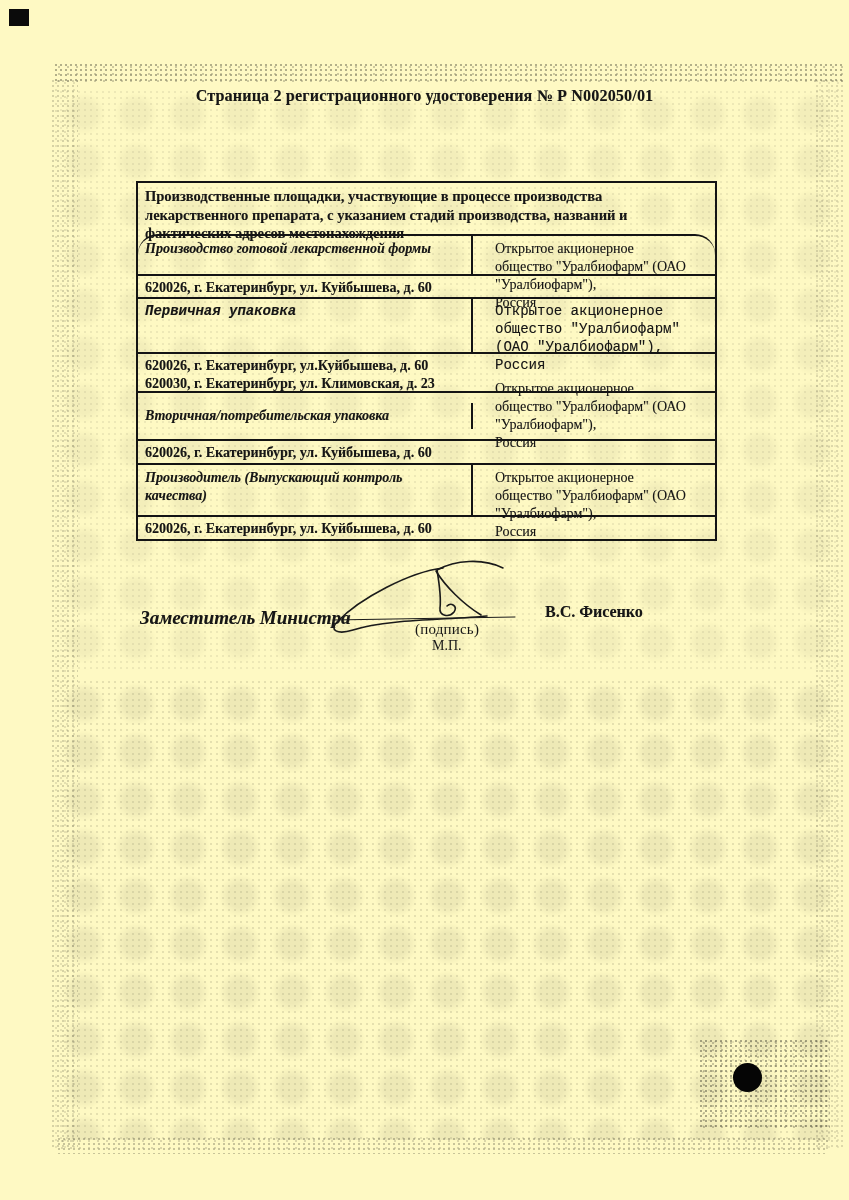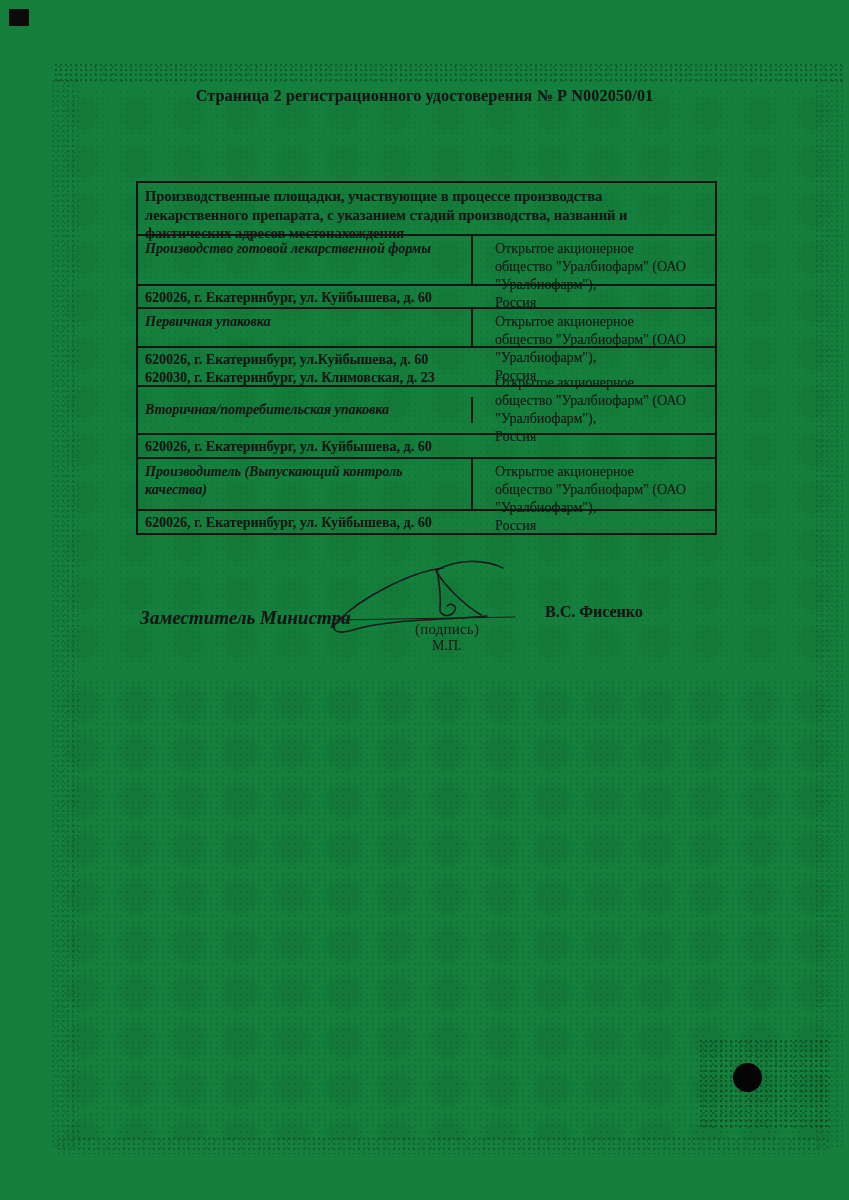--- a/index.html
+++ b/index.html
@@ -1,19 +1,19 @@
 <!DOCTYPE html>
 <html><head>
 <meta charset="utf-8">
 <style>
   html,body{margin:0;padding:0;background:#ffffff;}
   .page{
     position:relative;
     width:849px;height:1200px;
-    background:#15803d;
+    background:#fef9c3;
     overflow:hidden;
     font-family:"Liberation Serif","DejaVu Serif",serif;
     color:#161616;
   }
   
   .noise{
     position:absolute;
     pointer-events:none;
     background-image:
       radial-gradient(circle at 1px 1px, rgba(0,0,0,.7) 0.8px, transparent 1.4px),
@@ -61,21 +61,21 @@
   .t-cell-stage{
     width:335px;box-sizing:border-box;border-right:2px solid #141414;
     padding:4px 7px;font-weight:bold;font-style:italic;
   }
   .t-cell-company{
     flex:1;box-sizing:border-box;padding:4px 22px;white-space:pre-line;
   }
   .t-addr{
     padding:3px 7px;box-sizing:border-box;white-space:pre-line;font-weight:600;
   }
-  .h57{height:50px;} .h55{height:39px;} .h48{height:48px;align-items:center;} .h52{height:52px;}
+  .h57{height:40px;border-radius:27px;} .h55{height:55px;font-family:Liberation Mono, monospace;} .h48{height:48px;align-items:center;} .h52{height:52px;}
   .h23{height:23px;} .h39{height:39px;} .h24{height:24px;}
   
   .sig-left{
     position:absolute;left:140px;top:607px;
     font-size:19px;font-weight:bold;
     text-shadow:.3px .3px 0 rgba(0,0,0,.35);
     font-style:italic;
   }
   .sig-name{
     position:absolute;left:545px;top:603px;

